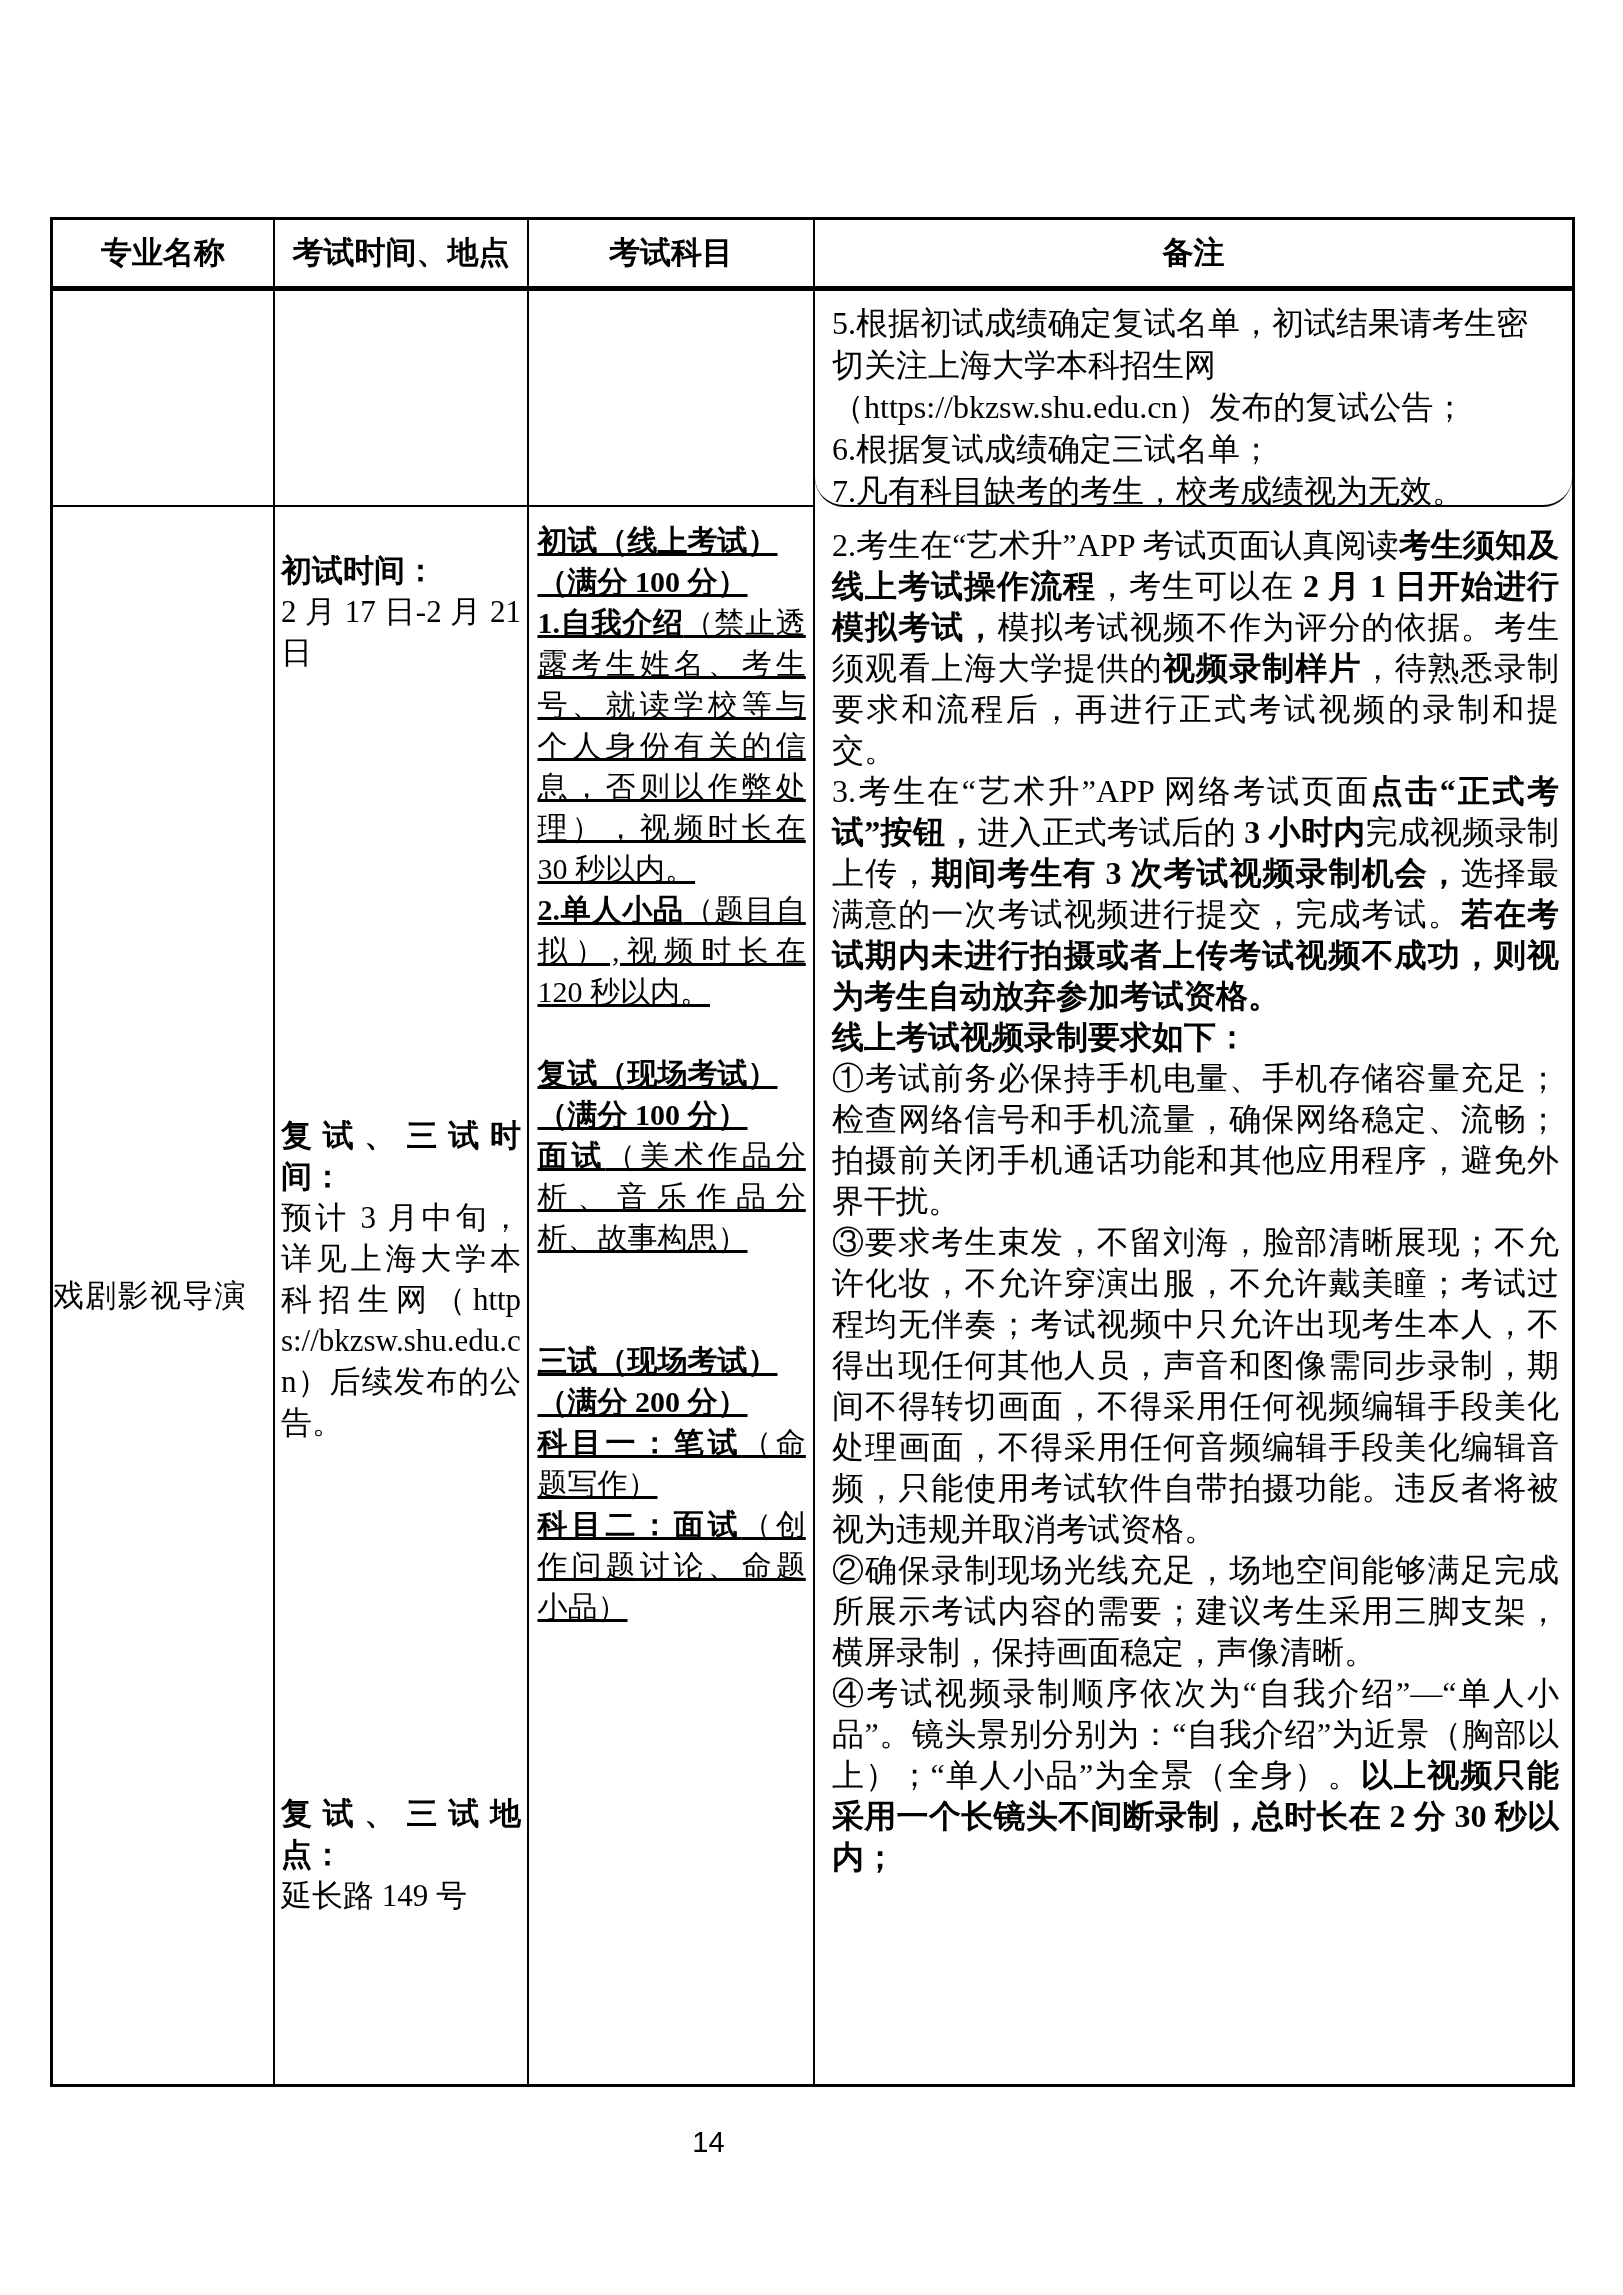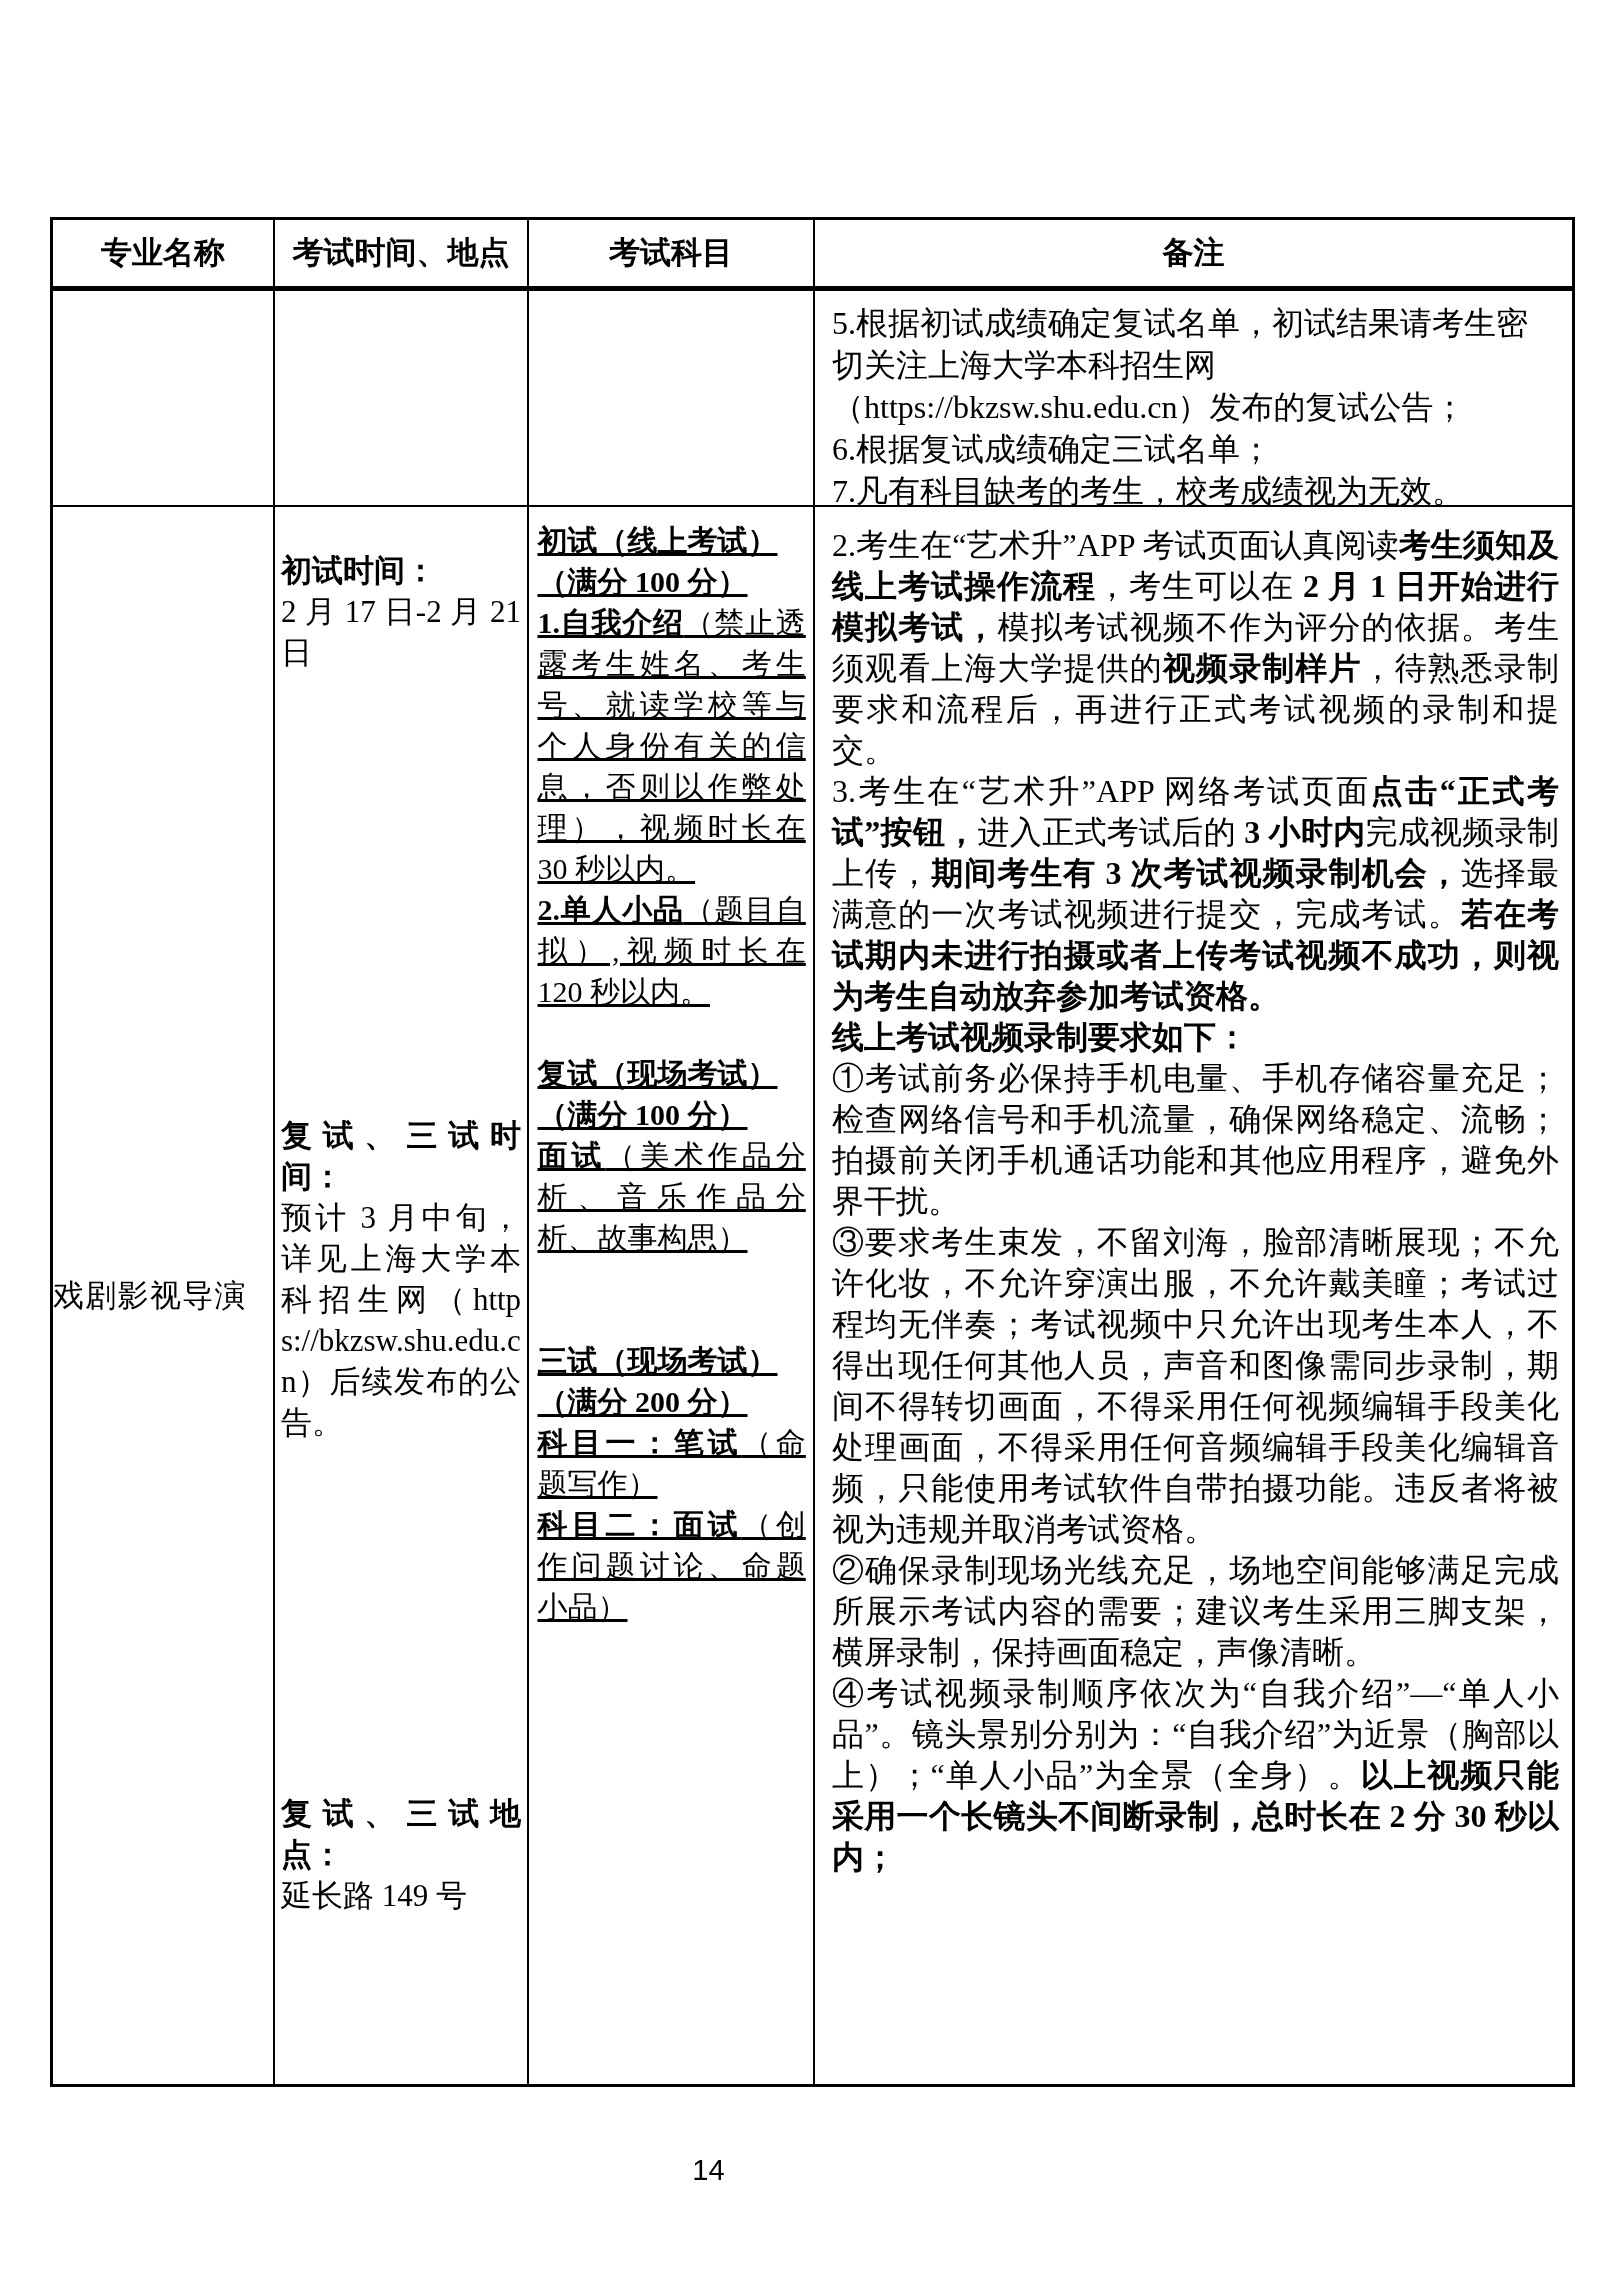--- a/index.html
+++ b/index.html
@@ -13,32 +13,32 @@
   .cell{border-right:2.6px solid #000;border-bottom:2.6px solid #000;
         box-sizing:border-box;overflow:hidden;}
   .lastcol{border-right:none;}
   .hd{border-bottom:5.9px solid #000;display:flex;align-items:center;justify-content:center;
       font-weight:bold;font-size:31px;}
   .lastrow{border-bottom:none;}
   .major-cell{display:flex;align-items:center;
               font-size:31px;letter-spacing:1.3px;}
   .sched-cell{padding:0 5.9px;font-size:31px;line-height:41px;text-align:justify;}
   .subj-cell{padding:13px 7.2px 0 8.5px;font-size:30px;line-height:41px;text-align:justify;text-decoration:underline;}
-  .notes1-cell{padding:10.5px 13px 0 17px;font-size:32px;line-height:42px;text-align:left;}
+  .notes1-cell{padding:10.5px 13px 0 17px;font-size:32px;line-height:42px;text-align:left;border-radius:29px;}
   .notes2-cell{padding:18.3px 13px 0 17px;font-size:32px;line-height:41px;text-align:justify;}
   .para{margin:0;}
   .b{font-weight:bold;}
   .brk{word-break:break-all;}
   .mt-b1{margin-top:41px;}
   .mt-b2{margin-top:82px;}
   .mt-s1{margin-top:43px;}
   .mt-s2{margin-top:442px;}
   .mt-s3{margin-top:350px;}
   .pageno{position:absolute;top:2126px;left:0;width:1417px;text-align:center;
-          font-size:29px;font-family:"Liberation Sans","DejaVu Sans",sans-serif;margin-top:28px;}
+          font-size:29px;font-family:"Liberation Sans","DejaVu Sans",sans-serif;}
 </style>
 </head>
 <body>
 
 <div class="table">
 
   <div class="cell hd">专业名称</div>
   <div class="cell hd">考试时间、地点</div>
   <div class="cell hd">考试科目</div>
   <div class="cell hd lastcol">备注</div>

